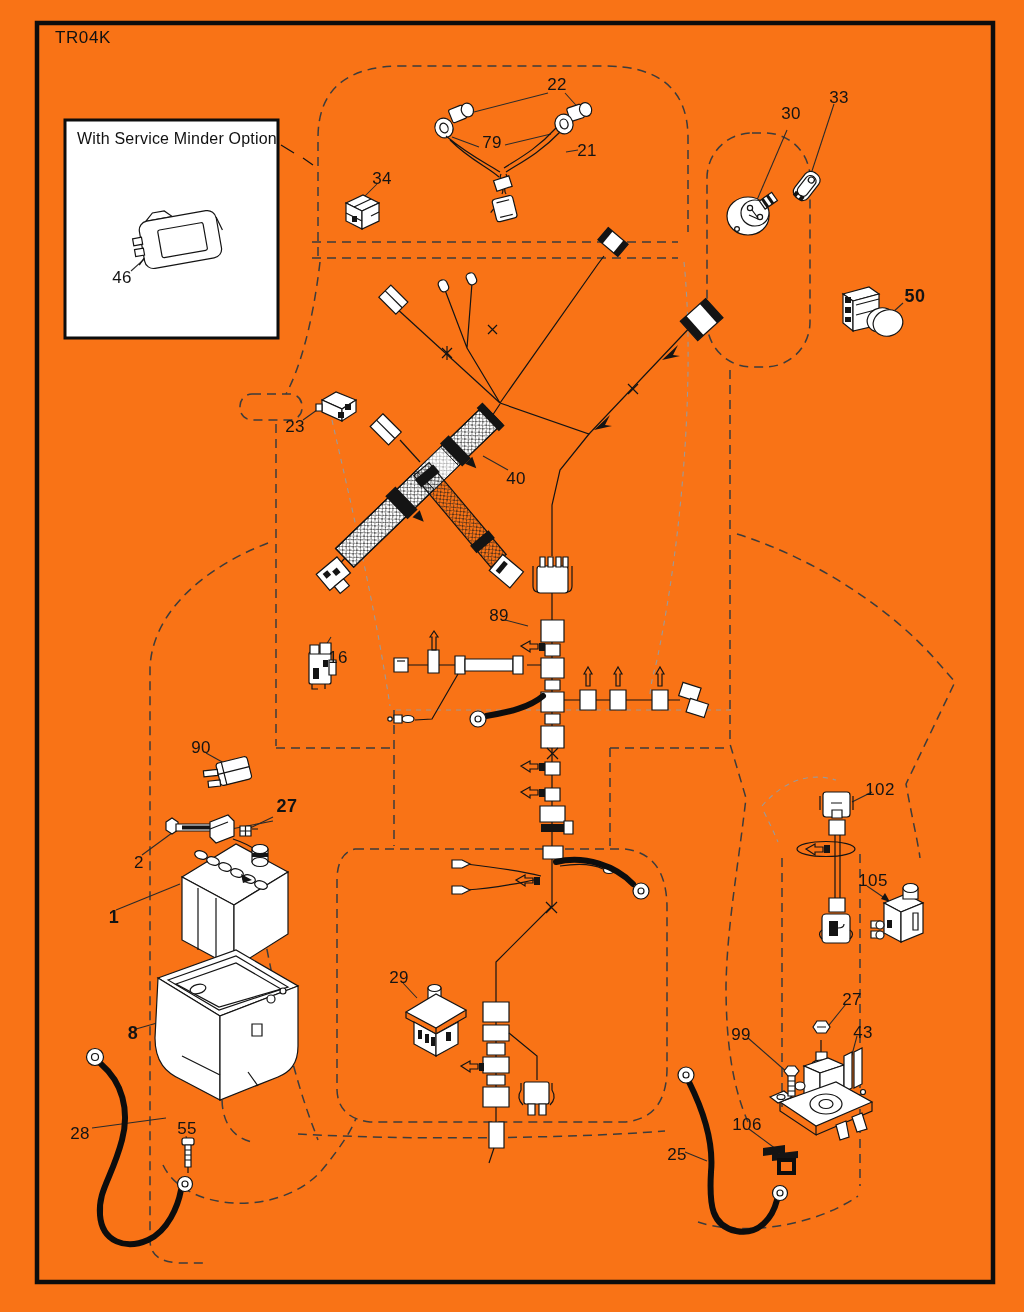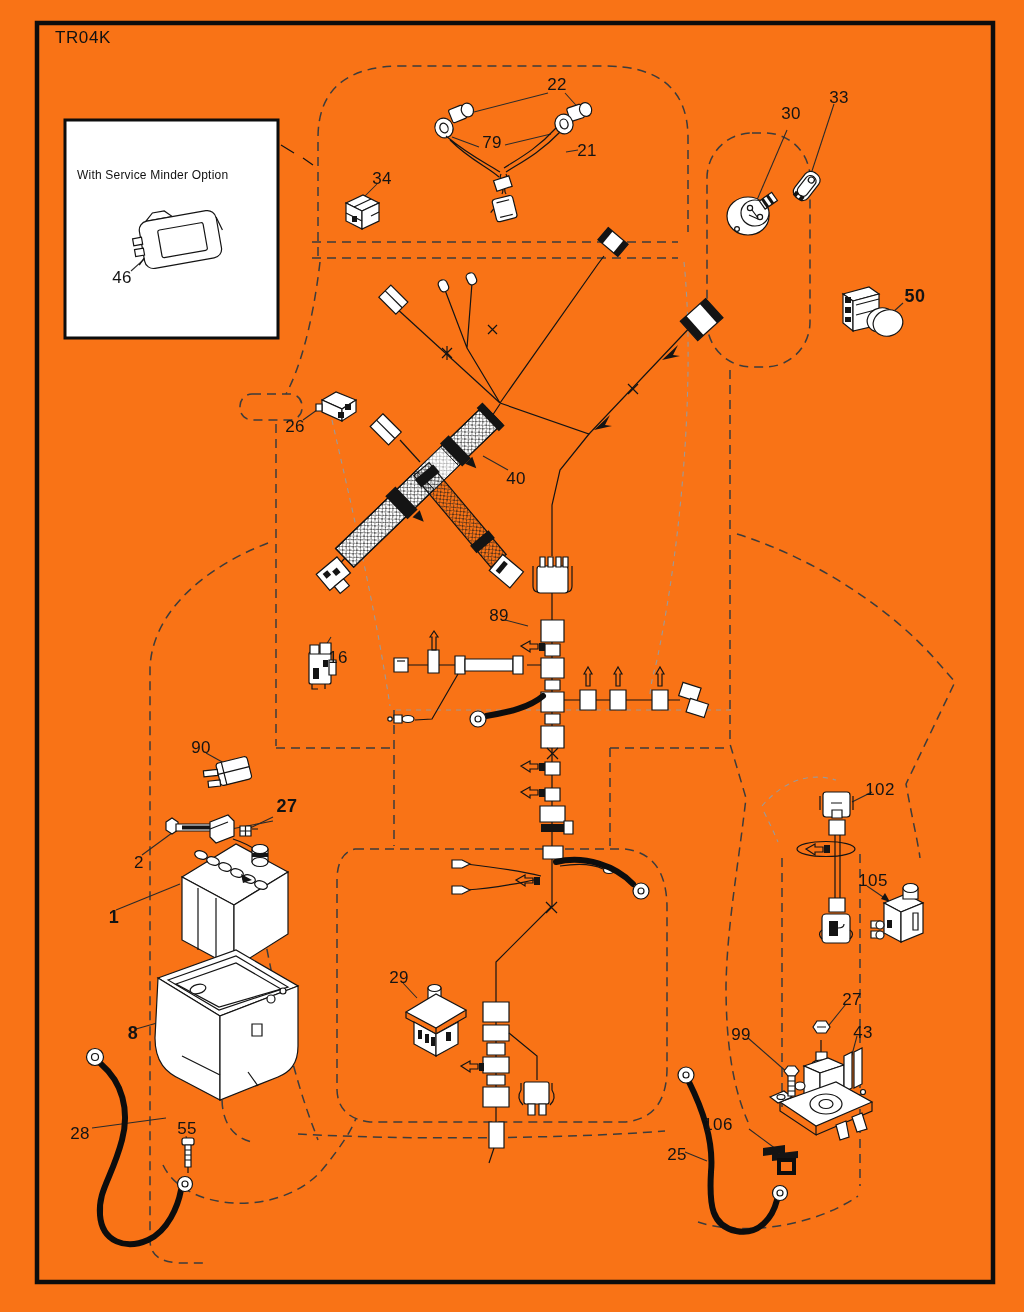--- a/index.html
+++ b/index.html
@@ -3,21 +3,21 @@
 <meta charset="utf-8">
 <style>
   html,body{margin:0;padding:0;background:#fff;}
   .page{position:relative;width:1024px;height:1312px;background:#f97316;overflow:hidden;
         font-family:Liberation Sans, sans-serif;color:#111;}
   .page svg{position:absolute;left:0;top:0;}
   .co{position:absolute;transform:translate(-50%,-50%);font-size:17px;line-height:1;
       color:#141414;white-space:nowrap;letter-spacing:.4px;}
   .co.b{font-weight:bold;font-size:18px;padding-left:8px;}
   .code{position:absolute;left:55px;top:28px;font-size:17px;letter-spacing:.6px;}
-  .inset-title{position:absolute;left:77px;top:130px;font-size:12px;letter-spacing:.2px;margin-top:38px;}
+  .inset-title{position:absolute;left:77px;top:130px;font-size:16px;letter-spacing:.2px;}
   
   path,rect,line,circle,ellipse,polygon,polyline{vector-effect:non-scaling-stroke;}
   .ln{stroke:#141414;stroke-width:1.2;fill:none;}
   .wh{fill:#fff;stroke:#141414;stroke-width:1.2;}
   .bk{fill:#141414;stroke:none;}
   .dash{stroke:#3c3c3c;stroke-width:1.5;fill:none;stroke-dasharray:9 6;}
   .gdash{stroke:#9a9a9a;stroke-width:1.1;fill:none;stroke-dasharray:5 5;}
   .ldr{stroke:#2a2a2a;stroke-width:1.05;fill:none;}
   .thick{stroke:#0d0d0d;stroke-width:6;fill:none;stroke-linecap:round;}
 </style>
@@ -529,33 +529,33 @@
 <div class="inset-title">With Service Minder Option</div>
 
 <div class="co" style="left:122px;top:277px">46</div>
 <div class="co" style="left:557px;top:84px">22</div>
 <div class="co" style="left:492px;top:142px">79</div>
 <div class="co" style="left:587px;top:150px">21</div>
 <div class="co" style="left:382px;top:178px">34</div>
 <div class="co" style="left:791px;top:113px">30</div>
 <div class="co" style="left:839px;top:97px">33</div>
 <div class="co b" style="left:911px;top:296px">50</div>
-<div class="co" style="left:295px;top:426px">26</div>
+<div class="co" style="left:295px;top:426px">23</div>
 <div class="co" style="left:516px;top:478px">40</div>
 <div class="co" style="left:338px;top:657px">16</div>
 <div class="co" style="left:499px;top:615px">89</div>
 <div class="co" style="left:201px;top:747px">90</div>
 <div class="co b" style="left:283px;top:806px">27</div>
 <div class="co" style="left:139px;top:862px">2</div>
 <div class="co b" style="left:110px;top:917px">1</div>
 <div class="co b" style="left:129px;top:1033px">8</div>
 <div class="co" style="left:80px;top:1133px">28</div>
 <div class="co" style="left:187px;top:1128px">55</div>
 <div class="co" style="left:399px;top:977px">29</div>
 <div class="co" style="left:880px;top:789px">102</div>
 <div class="co" style="left:873px;top:880px">105</div>
 <div class="co" style="left:852px;top:999px">27</div>
 <div class="co" style="left:863px;top:1032px">43</div>
 <div class="co" style="left:741px;top:1034px">99</div>
-<div class="co" style="left:718px;top:1124px">106</div>
+<div class="co" style="left:747px;top:1124px">106</div>
 <div class="co" style="left:677px;top:1154px">25</div>
 
 </div>
 
 </body></html>

